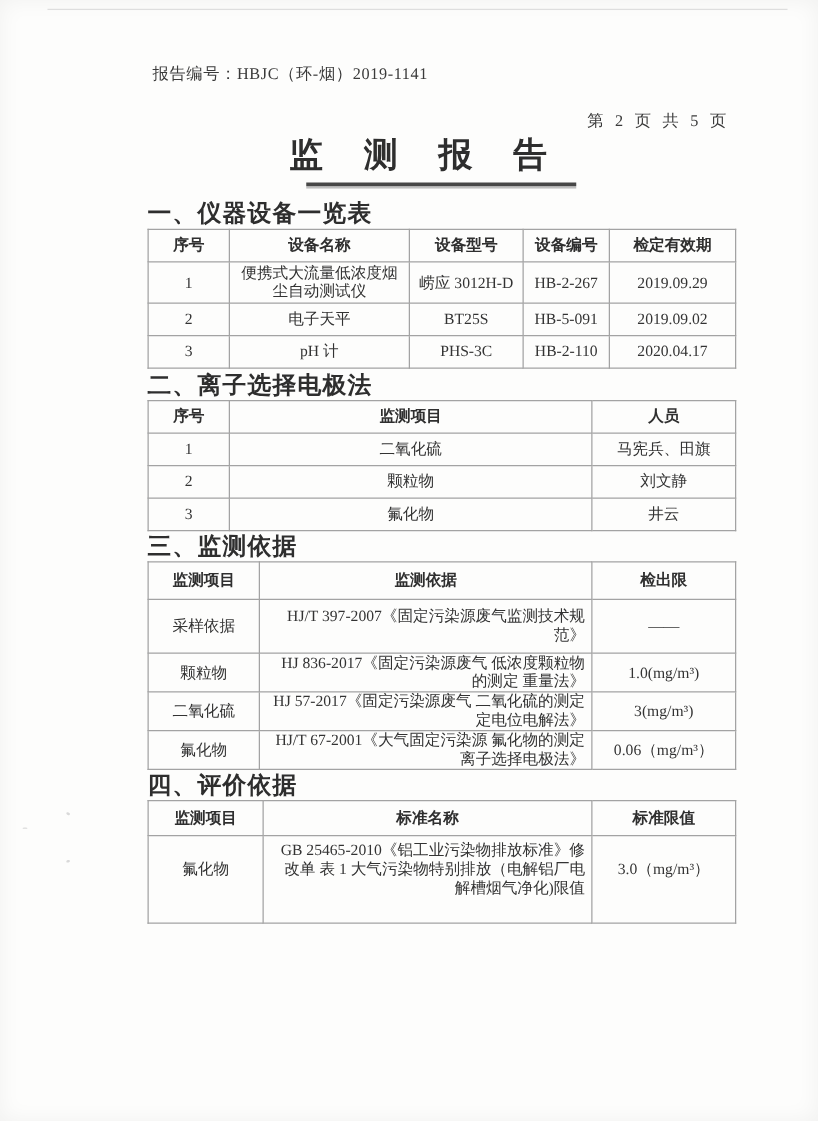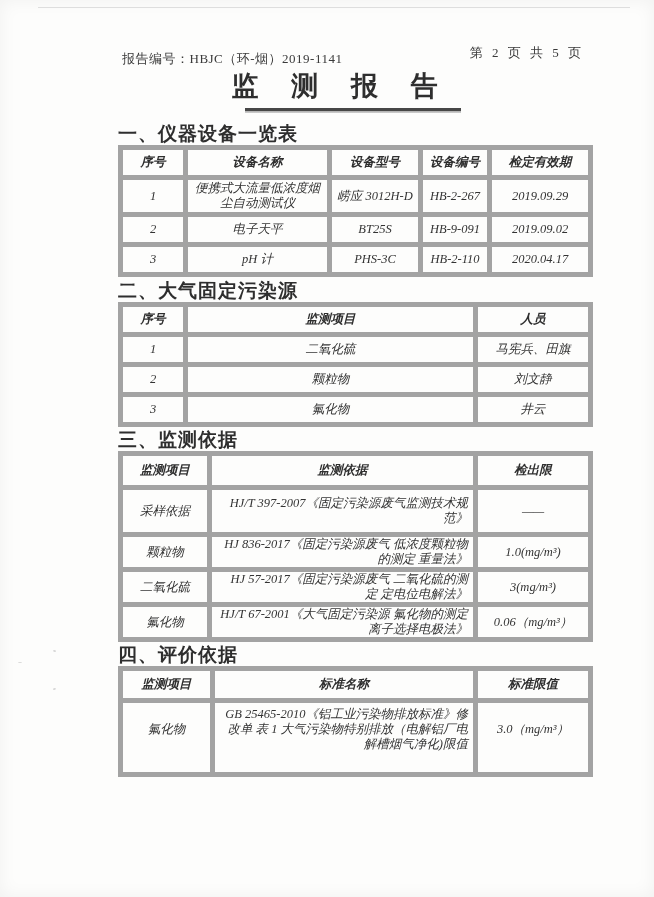--- a/index.html
+++ b/index.html
@@ -18,21 +18,21 @@
   .s1 { left:53px; top:650px; transform:rotate(20deg); }
   .s2 { left:18px; top:662px; width:4px; height:1px; }
   .s3 { left:53px; top:688px; transform:rotate(-15deg); }
 
   .hdr {
     display:flex; justify-content:space-between; align-items:flex-start;
     padding:44px 70px 0 122px;
     font-size:13px; color:#3a3a3a; letter-spacing:.5px;
   }
   .report-no { margin-top:6px; }
-  .page-info { letter-spacing:3px; }
+  .page-info { letter-spacing:3px;margin-top:44px; }
 
   .title-line { text-align:center; }
   .doc-title {
     display:inline-block; transform:translateX(14px);
     font-size:27px; font-weight:bold; letter-spacing:13px; color:#2e2e2e;
   }
   .title-rule {
     width:216px; height:5px; margin:4px auto 0; transform:translateX(26px);
     background:linear-gradient(to bottom,#474747 0,#474747 55%,#a8a8a8 55%,#d2d2d2 100%);
   }
@@ -44,25 +44,24 @@
   }
   .sec-heading.mid { margin-top:4px; }
   .sec-heading.low { margin-top:3px; }
 
   table {
     border-collapse:collapse; table-layout:fixed;
     margin:2px 0 0 118px; width:470px;
     font-size:12.5px; line-height:15px; color:#333;
   }
   th,td {
-    border:5px solid #a3a3a3;
+    border:1px solid #a3a3a3;
     text-align:center; vertical-align:middle;
     padding:5px 3px;
     overflow:hidden;
-    font-style:italic;
   }
   th { font-weight:bold; color:#2f2f2f; }
   .tl { text-align:right; padding-left:7px; padding-right:5px; }
   tr.two td { padding-top:1px; padding-bottom:1px; }
   #t2 td { padding-top:5px; padding-bottom:5px; }
   #t3 th { padding-top:7px; padding-bottom:7px; }
   #t3 td { padding-top:6px; padding-bottom:6px; }
   #t3 tr.two td { padding-top:0; padding-bottom:0; }
   #t4 th { padding-top:6px; padding-bottom:6px; }
   #t4 td { padding-top:4px; padding-bottom:20px; }
@@ -108,34 +107,34 @@
       <td>1</td>
       <td>便携式大流量低浓度烟尘自动测试仪</td>
       <td>崂应 3012H-D</td>
       <td>HB-2-267</td>
       <td>2019.09.29</td>
     </tr>
     <tr>
       <td>2</td>
       <td>电子天平</td>
       <td>BT25S</td>
-      <td>HB-9-091</td>
+      <td>HB-5-091</td>
       <td>2019.09.02</td>
     </tr>
     <tr>
       <td>3</td>
       <td>pH 计</td>
       <td>PHS-3C</td>
       <td>HB-2-110</td>
       <td>2020.04.17</td>
     </tr>
   </tbody>
 </table>
 
-<div class="sec-heading mid">二、大气固定污染源</div>
+<div class="sec-heading mid">二、离子选择电极法</div>
 <table id="t2">
   <colgroup>
       <col style="width:65px">
       <col style="width:290px">
       <col style="width:115px">
     </colgroup>
   <thead>
     <tr>
       <th>序号</th>
       <th>监测项目</th>

